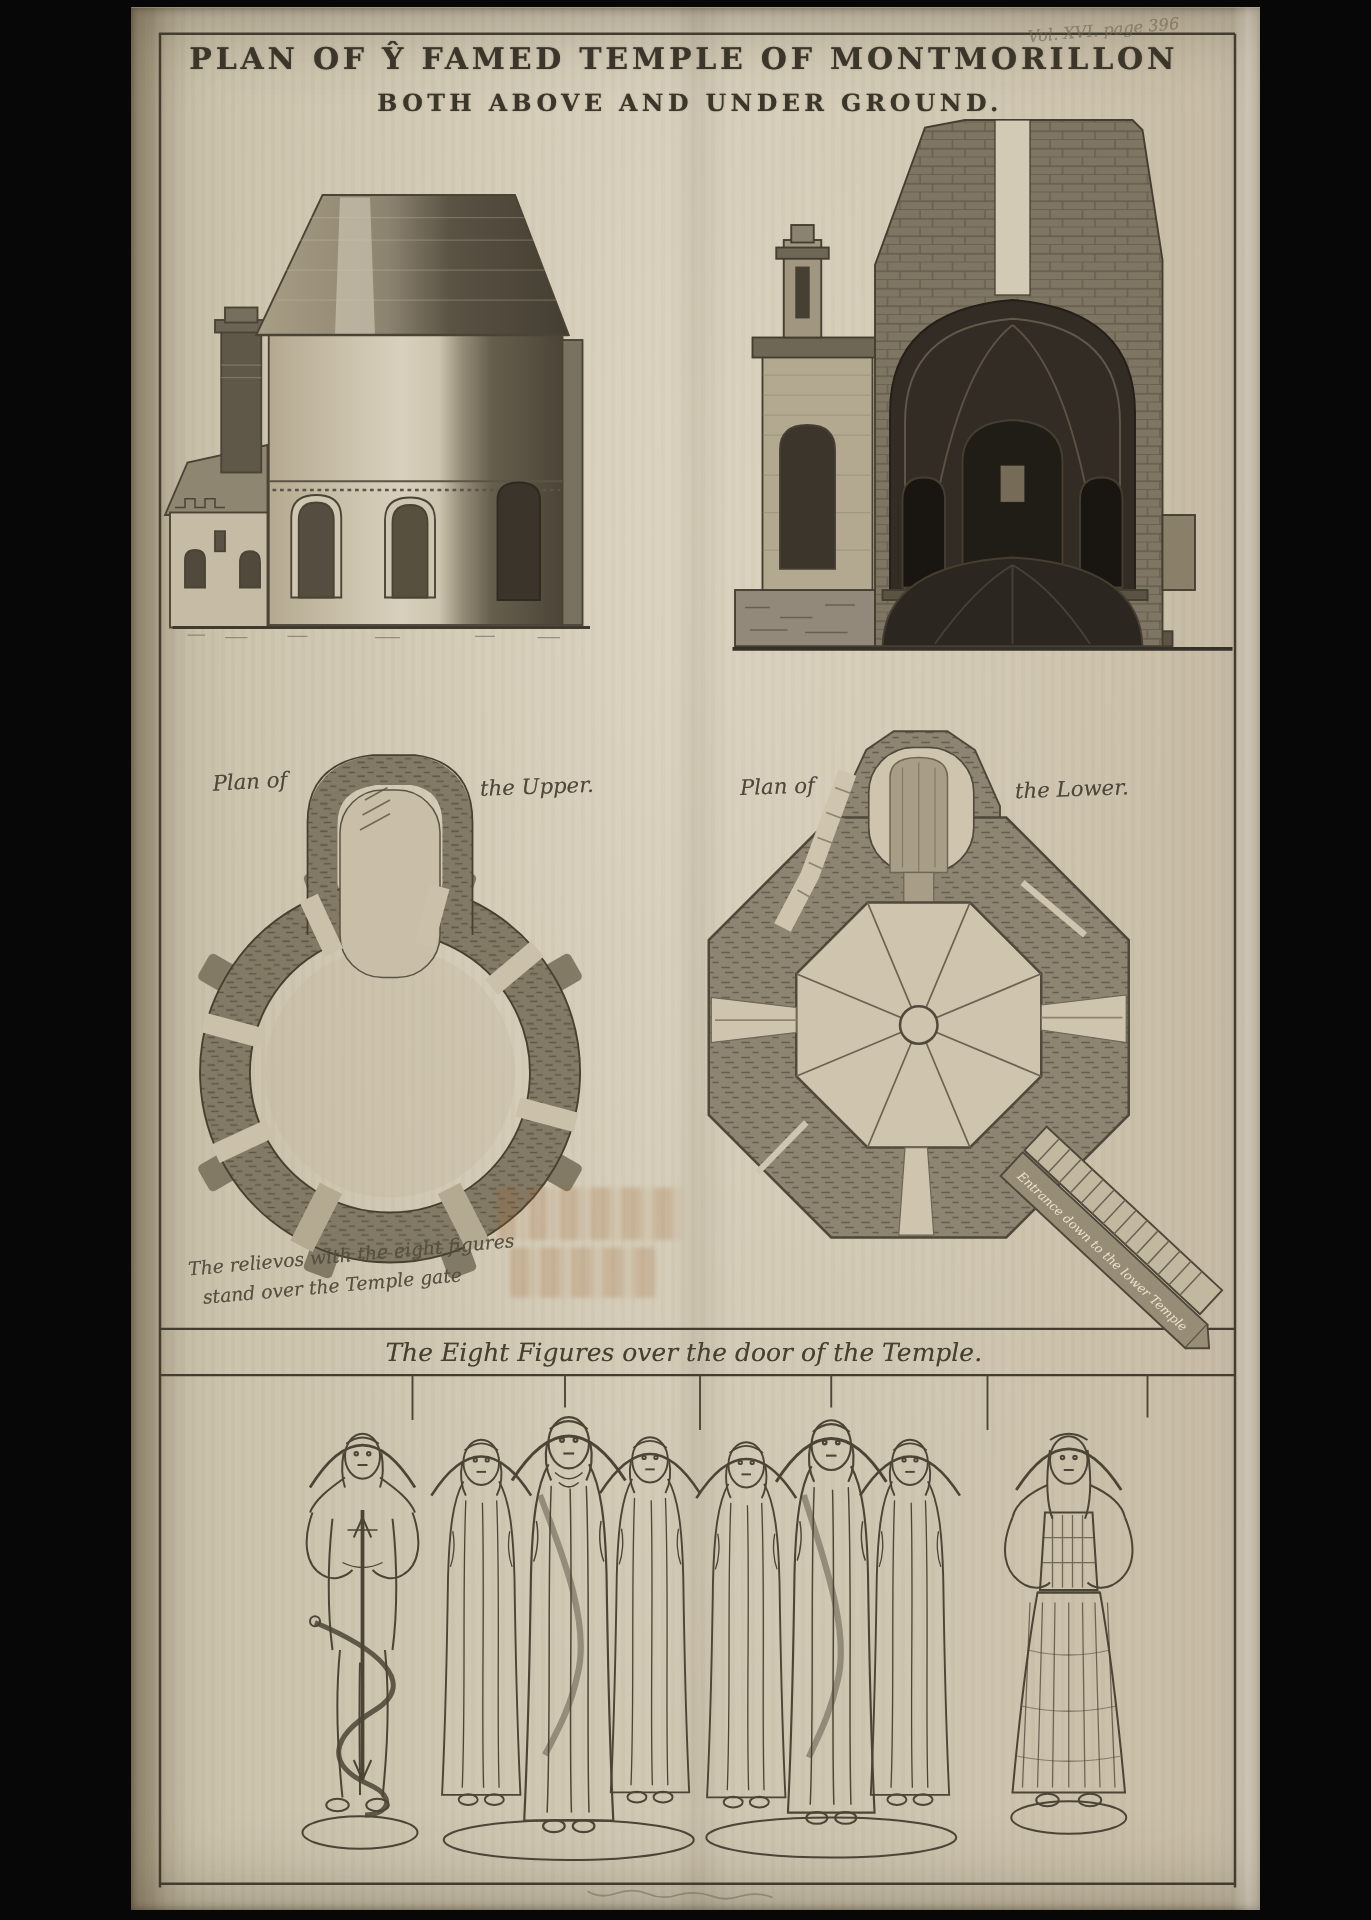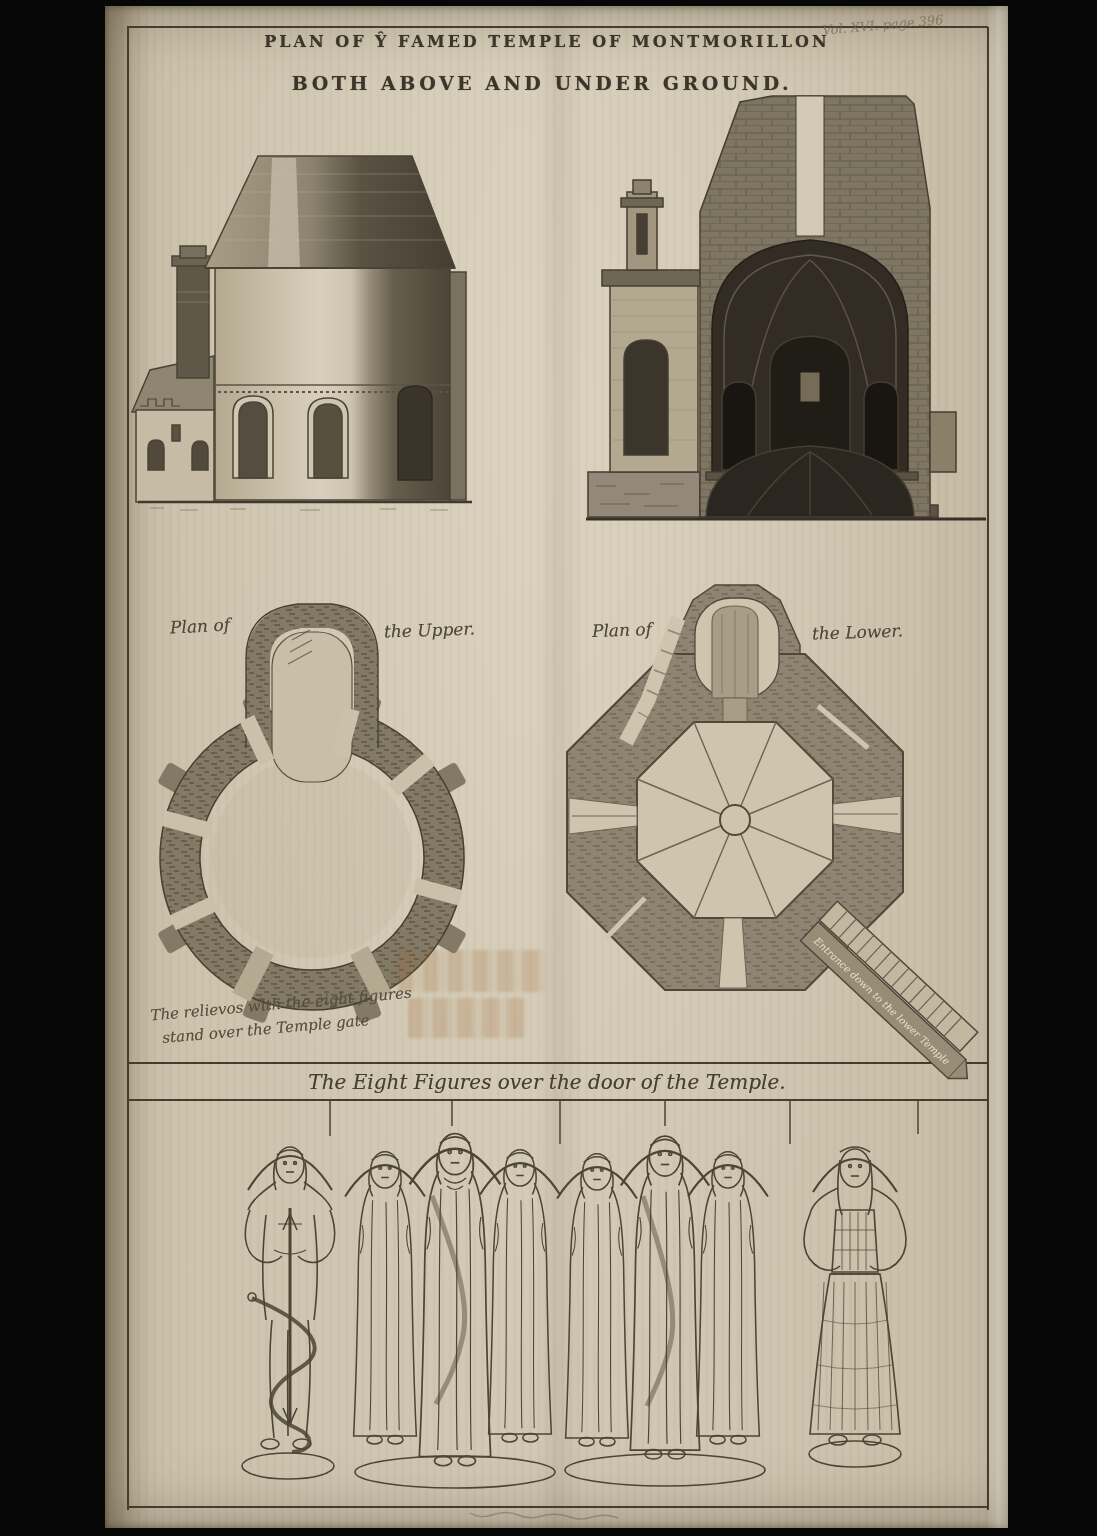--- a/index.html
+++ b/index.html
@@ -273,23 +273,23 @@
       <path d="M822 1320 q33 8 66 0 M818 1365 q37 8 74 0 M814 1405 q41 8 82 0" stroke-width="1" opacity=".55"></path>
       <ellipse cx="838" cy="1440" rx="9" ry="5"></ellipse>
         <ellipse cx="872" cy="1440" rx="9" ry="5"></ellipse>
       <ellipse cx="855" cy="1454" rx="46" ry="13"></ellipse>
     </g>
   </g>
 
   <path d="M470 1513 q10 6 22 2 q14 -5 26 0 q12 5 24 1 q14 -4 28 1 q10 4 22 0 q14 -4 26 1" stroke="#6b6250" stroke-width="1.4" fill="none" opacity=".5"></path>
 </svg>
 
-<div class="txt engraved-title" style="left:147px;top:32px;width:800px;font-size:16px;letter-spacing:3px;">PLAN OF Ŷ FAMED TEMPLE OF MONTMORILLON</div>
-
-<div class="txt engraved-title" style="left:142px;top:72px;width:800px;font-size:19px;letter-spacing:3.5px;">BOTH ABOVE AND UNDER GROUND.</div>
+<div class="txt engraved-title" style="left:147px;top:32px;width:800px;font-size:24px;letter-spacing:3px;">PLAN OF Ŷ FAMED TEMPLE OF MONTMORILLON</div>
+
+<div class="txt engraved-title" style="left:152px;top:72px;width:800px;font-size:19px;letter-spacing:3.5px;">BOTH ABOVE AND UNDER GROUND.</div>
 
 <div class="txt script" style="left:822px;top:14px;width:200px;font-size:13px;transform:rotate(-5deg);opacity:.65;color:#756b55;">Vol. XVI. page 396</div>
 
 <div class="txt script" style="left:170px;top:616px;font-size:17px;transform:rotate(-3deg);">Plan of</div>
 <div class="txt script" style="left:384px;top:620px;font-size:17px;transform:rotate(-2deg);">the Upper.</div>
 
 <div class="txt script" style="left:592px;top:620px;font-size:17px;transform:rotate(-2deg);">Plan of</div>
 <div class="txt script" style="left:812px;top:622px;font-size:17px;transform:rotate(-2deg);">the Lower.</div>
 
 <div class="txt script" style="left:150px;top:995px;font-size:15px;transform:rotate(-5deg);color:#57503f;">The relievos with the eight figures</div>

